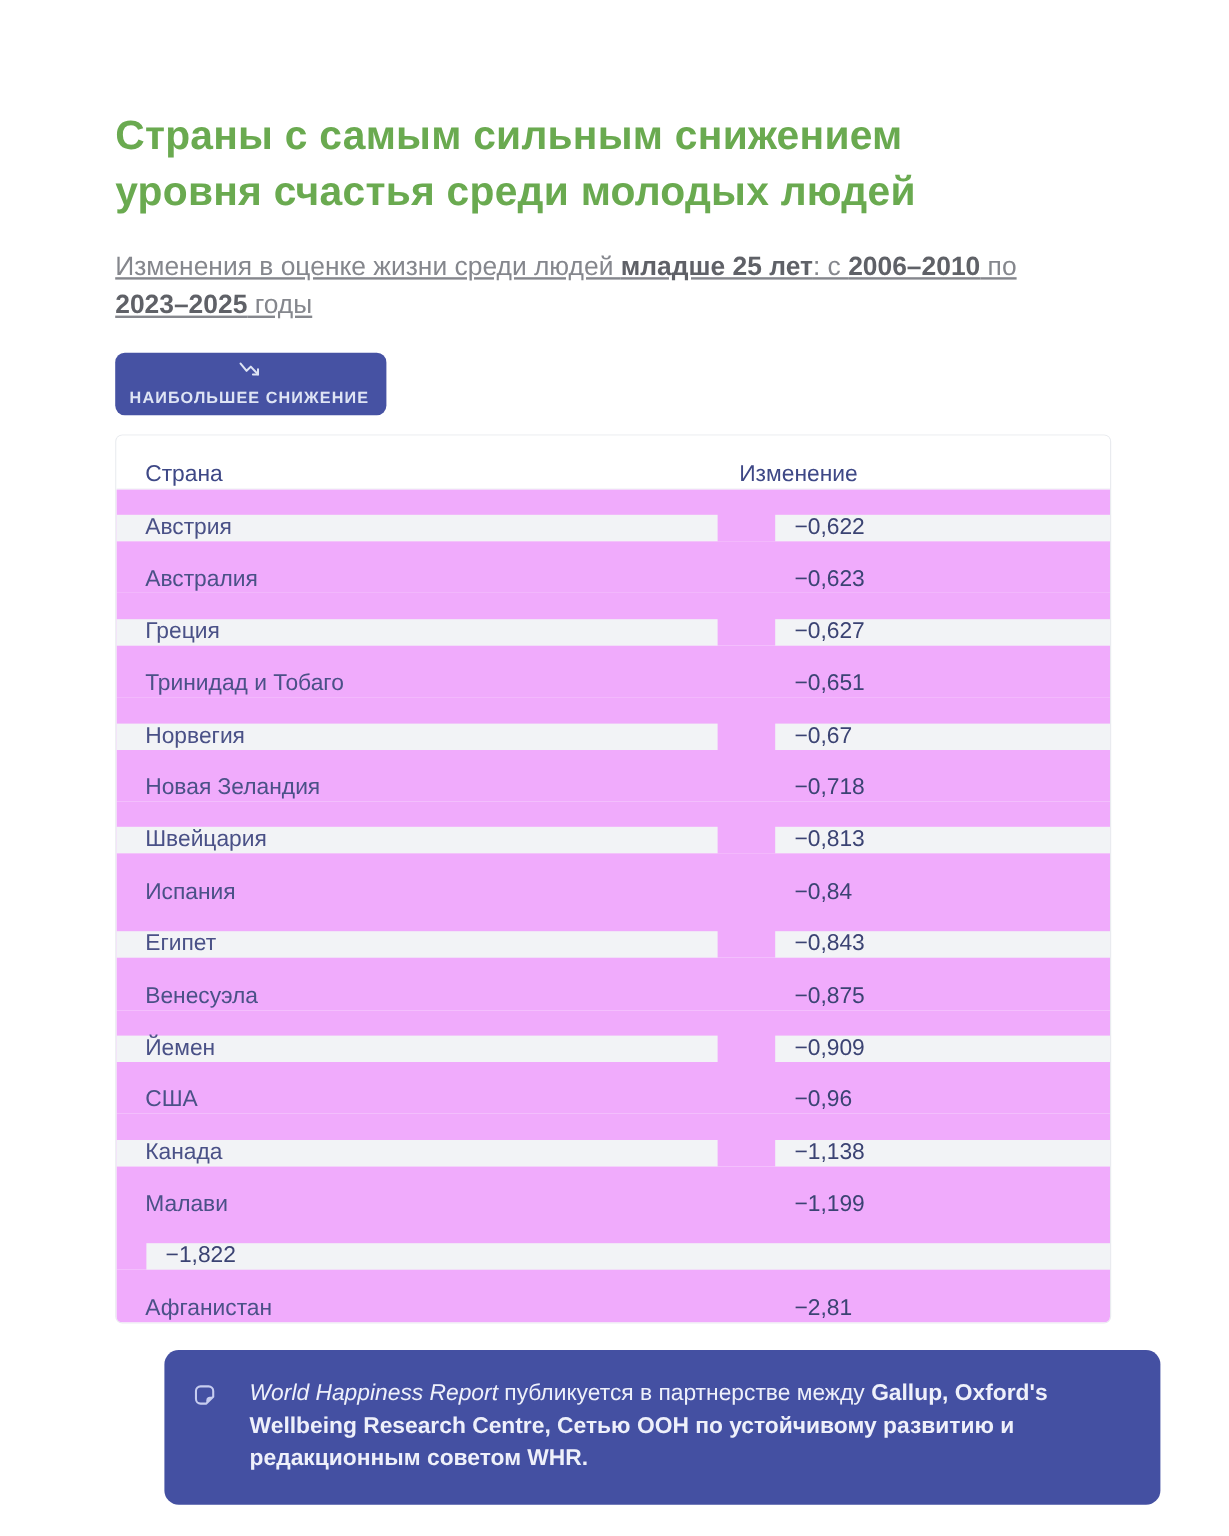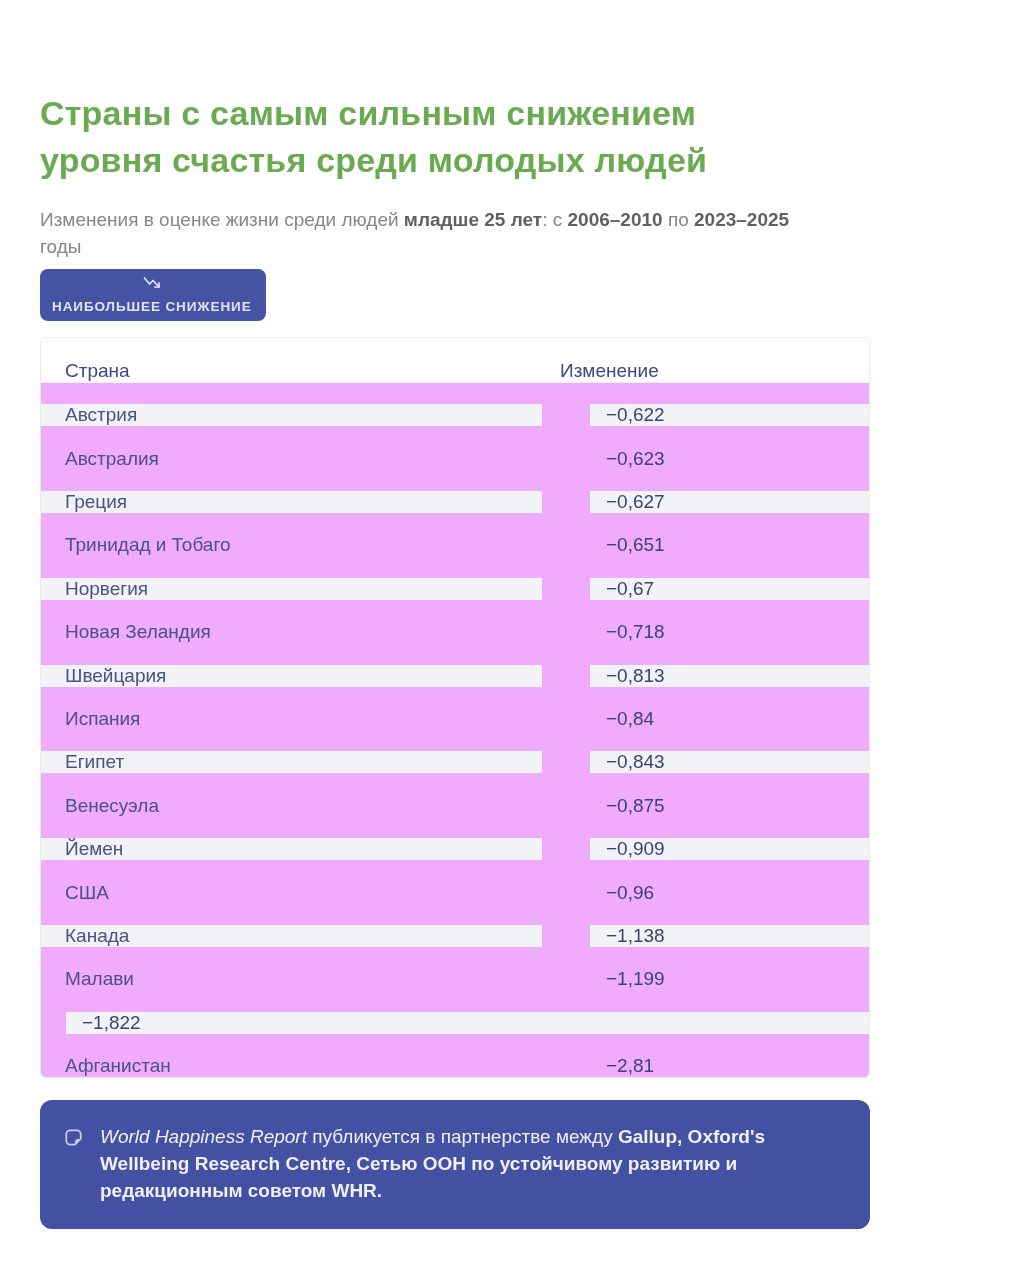--- a/index.html
+++ b/index.html
@@ -12,45 +12,45 @@
     --header-text:#3e4886;
     --row-text:#4a5187;
     --value-text:#3b4373;
     --row-alt-bg:#f2f3f6;
     --footnote-bg:#4450a2;
     --footnote-text:#eef0fa;
   }
   *{box-sizing:border-box;}
   html,body{margin:0;padding:0;background:#ffffff;}
   body{font-family:"Liberation Sans", sans-serif; -webkit-font-smoothing:antialiased;}
-  .page{width:1024px;height:1280px;padding:90px 98px 0 40px;overflow:hidden;background:#ffffff;}
+  .page{width:1024px;height:1280px;padding:90px 98px 0 96px;overflow:hidden;background:#ffffff;}
 
   .title{color:var(--title-green);font-size:34px;line-height:1.38;font-weight:700;margin:0 0 22px 0;letter-spacing:0.2px;}
 
-  .subtitle{font-size:19px;line-height:1.45;color:var(--subtitle-gray);max-width:770px;margin:0 0 8px 0;}
+  .subtitle{font-size:22px;line-height:1.45;color:var(--subtitle-gray);max-width:770px;margin:0 0 24px 0;text-decoration:underline;}
   .subtitle .bold{font-weight:700;color:var(--subtitle-bold-gray);}
 
   .badge{display:inline-flex;align-items:center;gap:9px;background:var(--indigo);color:var(--badge-text);
          font-size:13.5px;font-weight:700;letter-spacing:0.9px;padding:7px 14px 7px 12px;border-radius:8px;margin:0 0 16px 0;flex-direction:column;}
   .badge svg{display:block;}
 
   .table{border:1px solid var(--table-border);border-radius:6px;overflow:hidden;width:830px;}
   .thead,.trow{display:flex;align-items:flex-end;}
   .thead{height:45px;border-bottom:1px solid #f1f2f5;background:#fff;}
   .trow{height:43.4px;background:#f0abfc;gap:23px;}
   .cell{display:flex;align-items:center;font-size:19px;}
   .cell.country{width:501px;padding-left:24px;color:var(--row-text);}
   .colspacer{width:2px;background:#ffffff;flex:0 0 auto;}
   .cell.value{flex:1;padding-left:16px;color:var(--value-text);}
   .thead .cell{color:var(--header-text);font-weight:400;}
   .trow.alt .cell{background:var(--row-alt-bg);}
 
   .footnote{margin-top:22px;width:830px;background:var(--footnote-bg);border-radius:12px;
-            padding:24px 30px 24px 22px;display:flex;gap:15px;color:var(--footnote-text);
-            font-size:19px;line-height:1.42;}
+            padding:24px 30px 24px 22px;display:flex;gap:26px;color:var(--footnote-text);
+            font-size:19px;line-height:1.42;margin-left:41px;}
   .footnote .icon{flex:0 0 auto;margin-top:2px;}
   .footnote .italic{font-style:italic;}
   .footnote .bold{font-weight:700;}
 </style>
 </head>
 <body>
 
 <div class="page">
 
   <h1 class="title">

